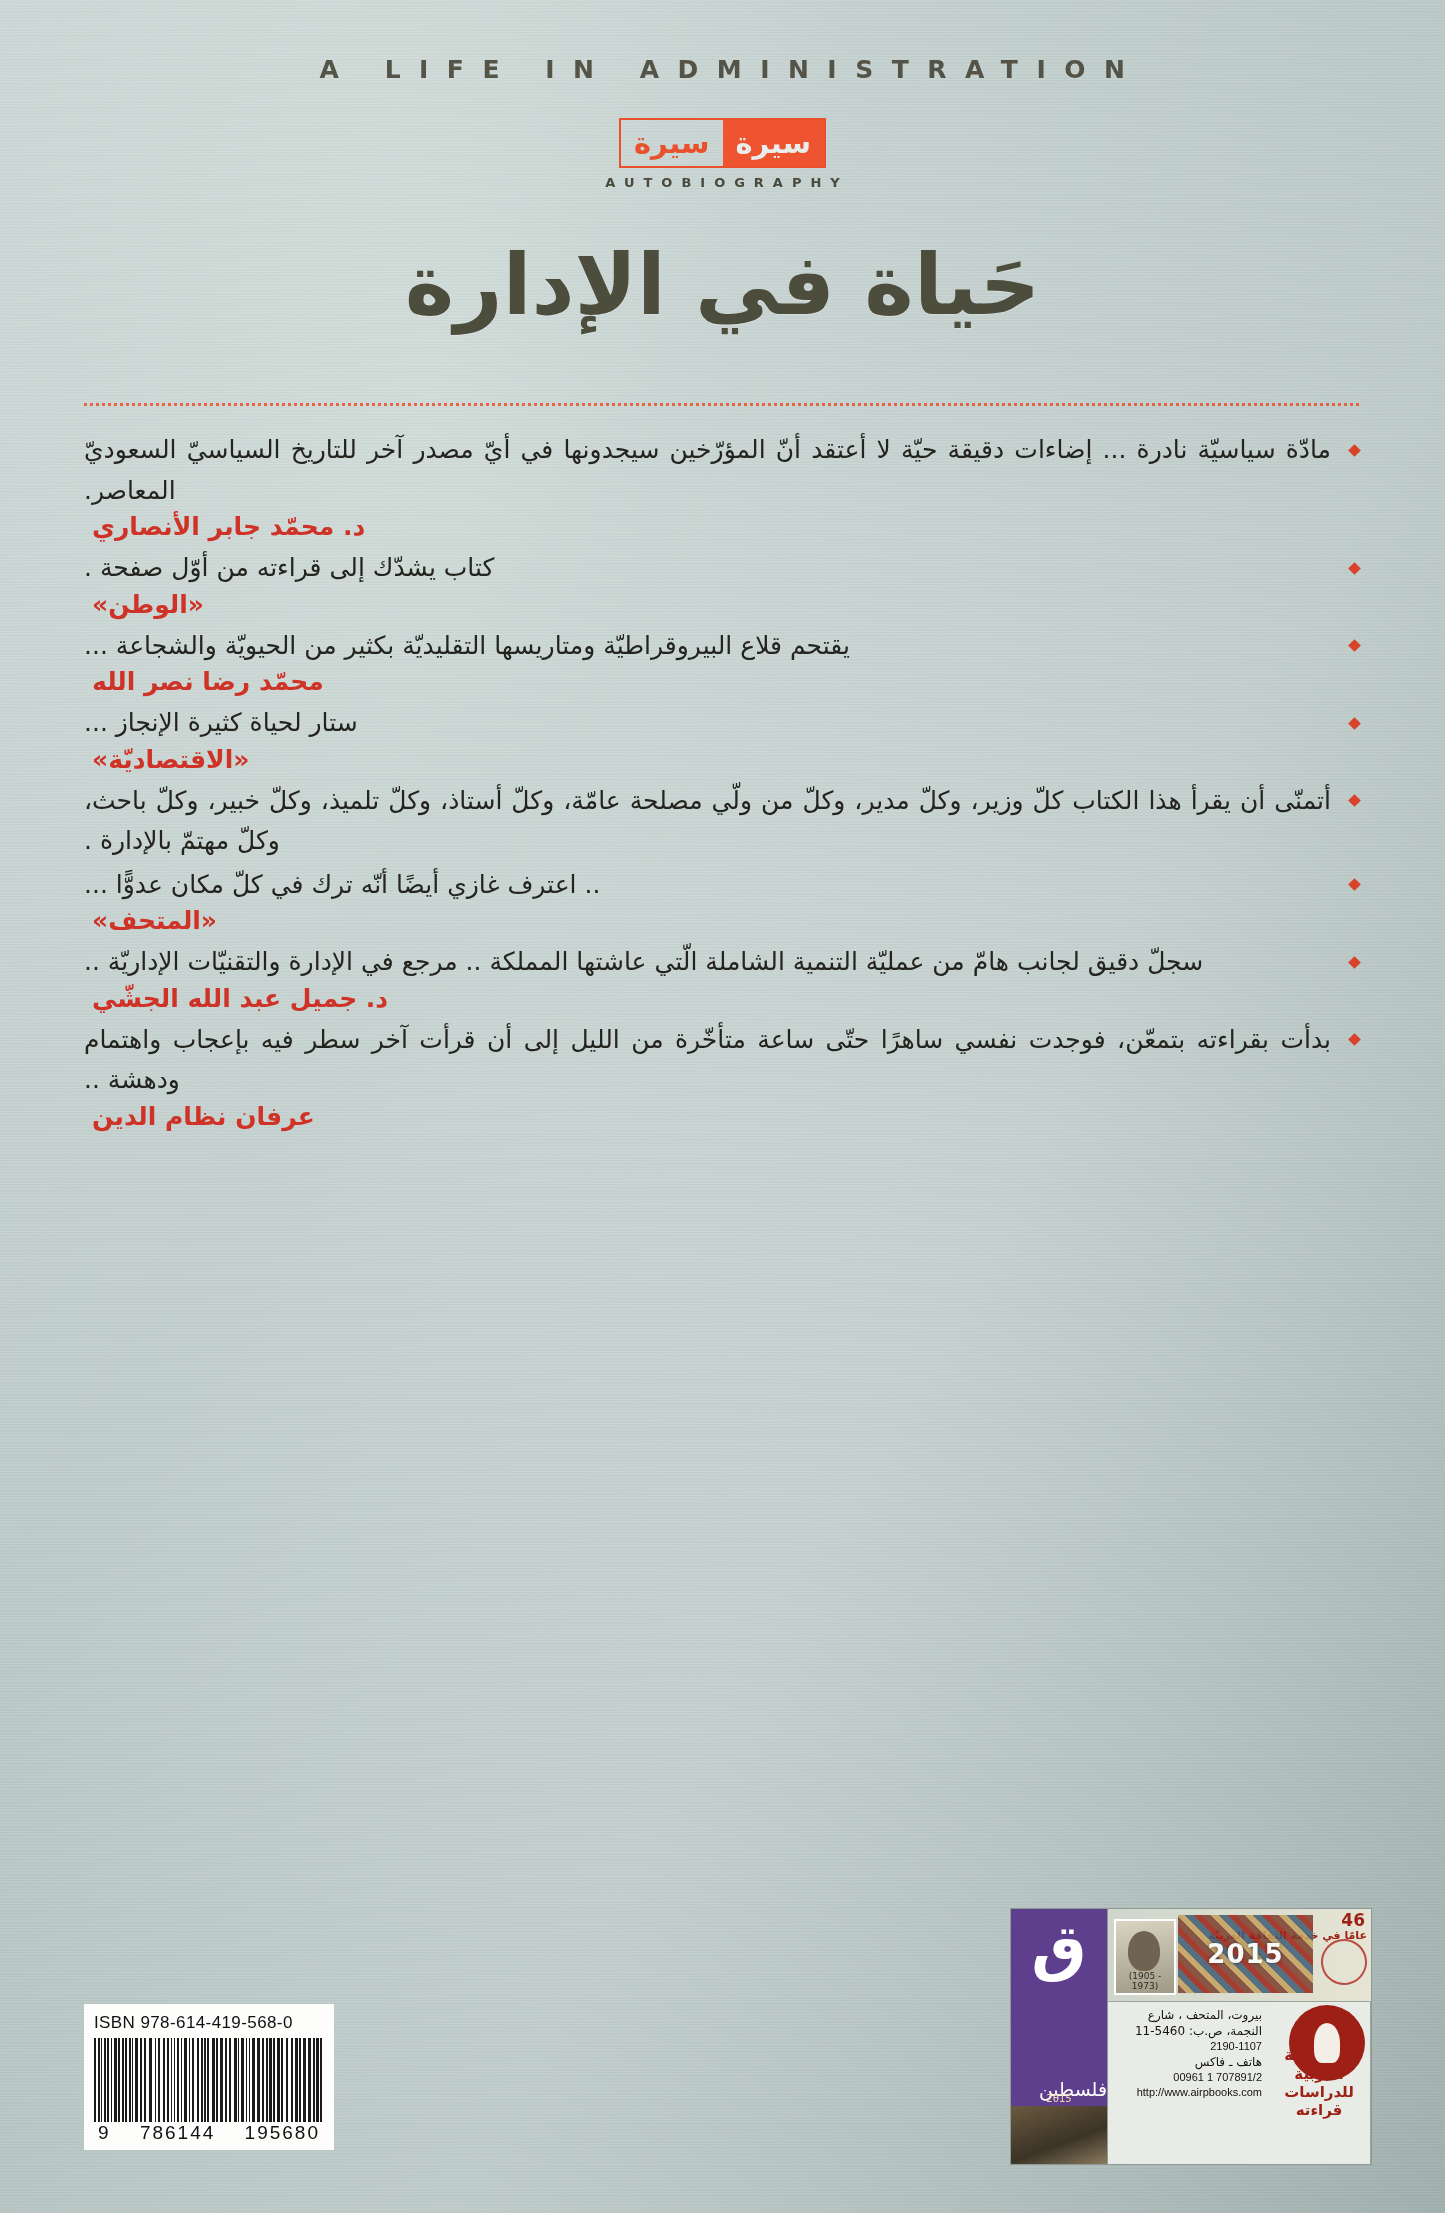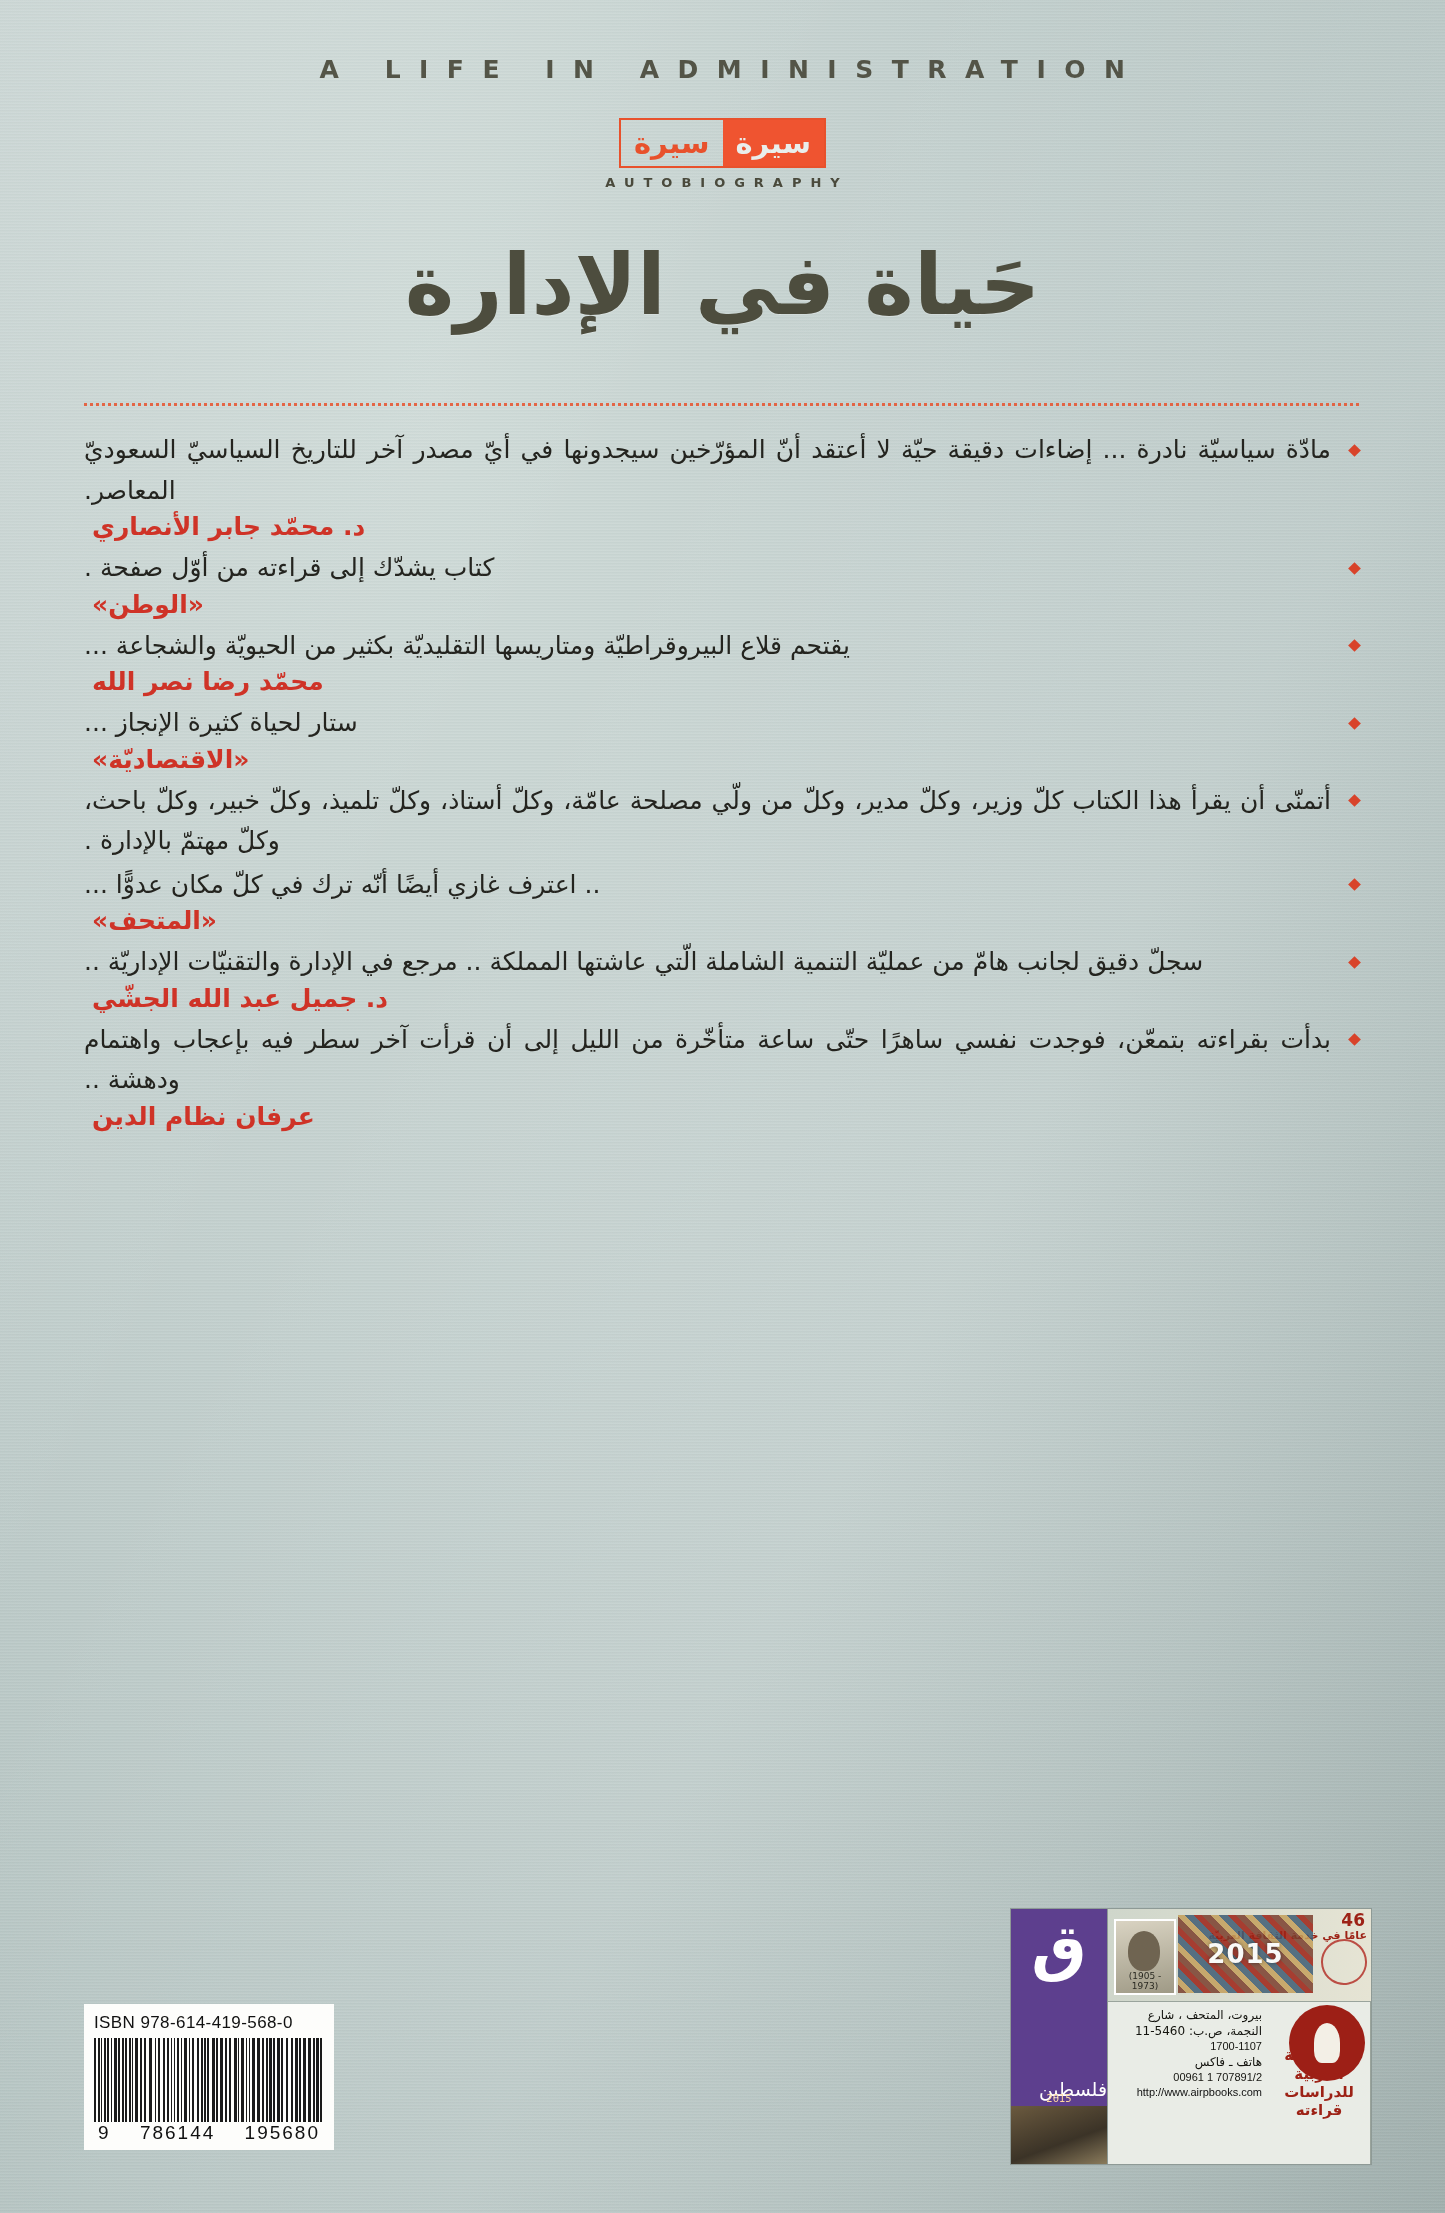--- a/index.html
+++ b/index.html
@@ -465,21 +465,21 @@
 
       <div class="mid-bot">
         <div class="pub-name">
           <div>المؤسسة</div>
           <div>العربية</div>
           <div>للدراسات</div>
           <div>قراءته</div>
         </div>
         <div class="pub-info">
           <div class="ar">بيروت، المتحف ، شارع النجمة، ص.ب: 5460-11</div>
-          <div class="num">1700-1107</div>
+          <div class="num">2190-1107</div>
           <div class="ar">هاتف ـ فاكس</div>
           <div class="num">00961 1 707891/2</div>
           <div class="url">http://www.airpbooks.com</div>
         </div>
       </div>
     </div>
 
     <div class="logo-circle">
       <div class="fig"></div>
     </div>

